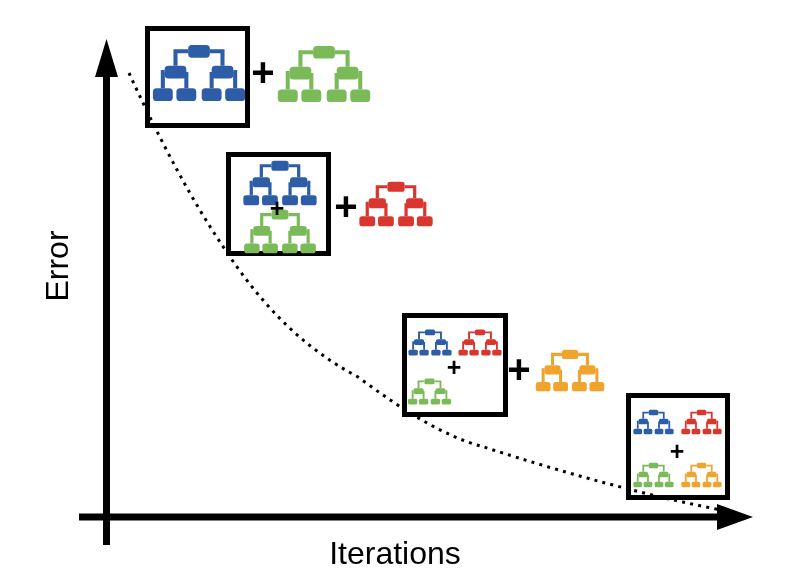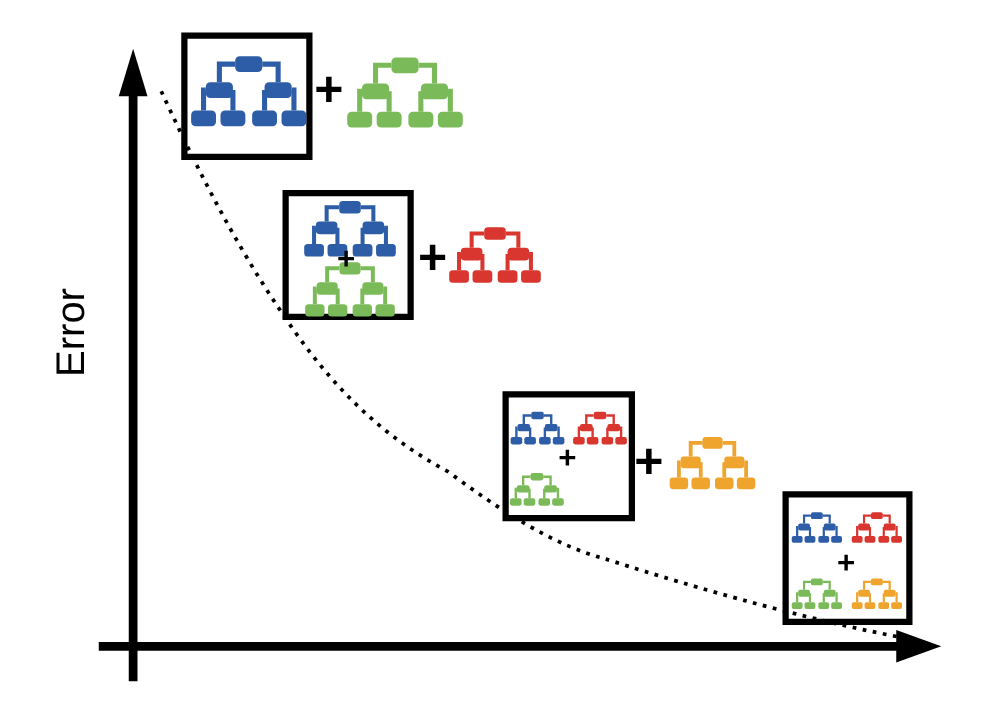--- a/index.html
+++ b/index.html
@@ -93,14 +93,15 @@
   </svg>
 
   <div class="plus plus-lg" style="left:263px;top:72px">+</div>
   <div class="plus plus-sm" style="left:277px;top:208px">+</div>
   <div class="plus plus-lg" style="left:346px;top:206px">+</div>
   <div class="plus plus-sm" style="left:454px;top:367px">+</div>
   <div class="plus plus-lg" style="left:519px;top:369px">+</div>
   <div class="plus plus-sm" style="left:677px;top:451px">+</div>
 
   <div class="axis-label ylabel" style="left:57px;top:266px">Error</div>
+  <div class="axis-label xlabel" style="left:395px;top:553px">Iterations</div>
 
 </div>
 
 </body></html>

